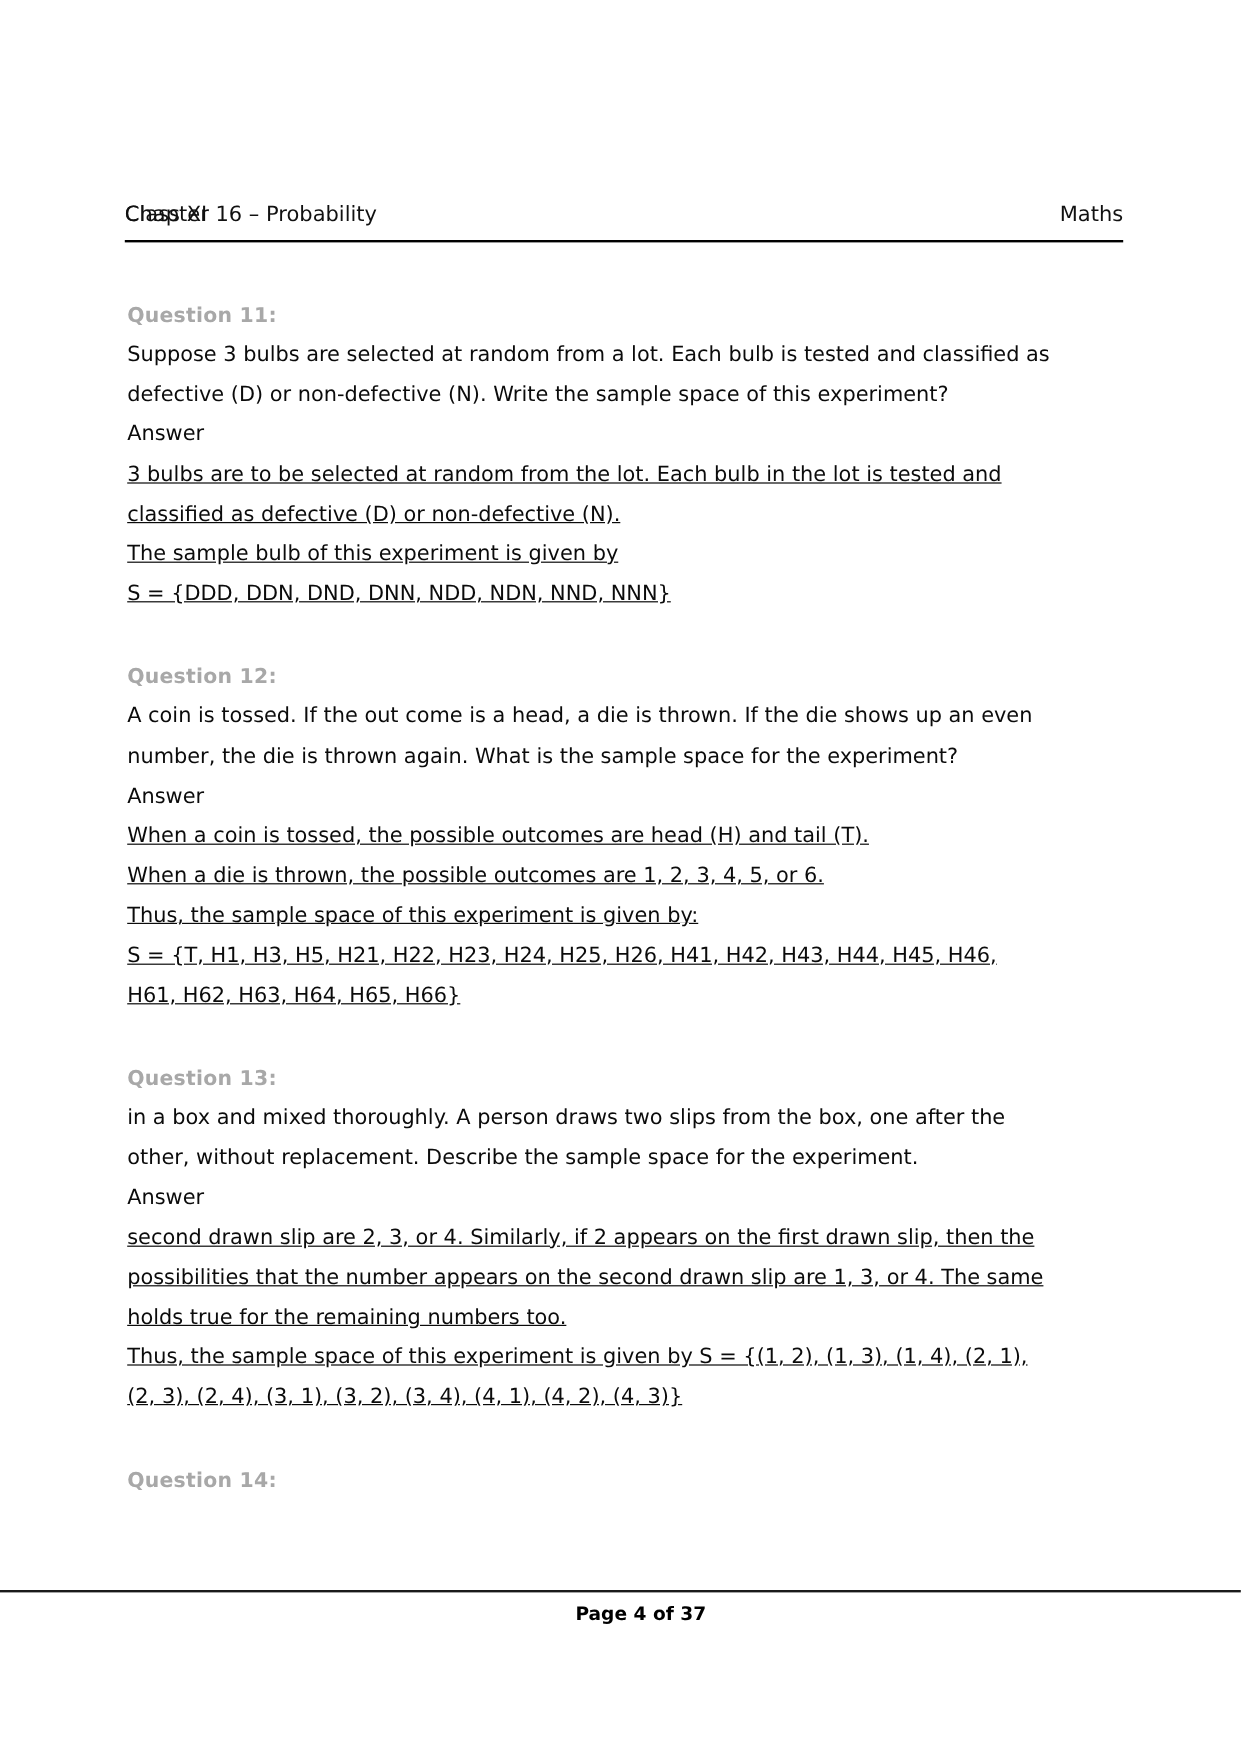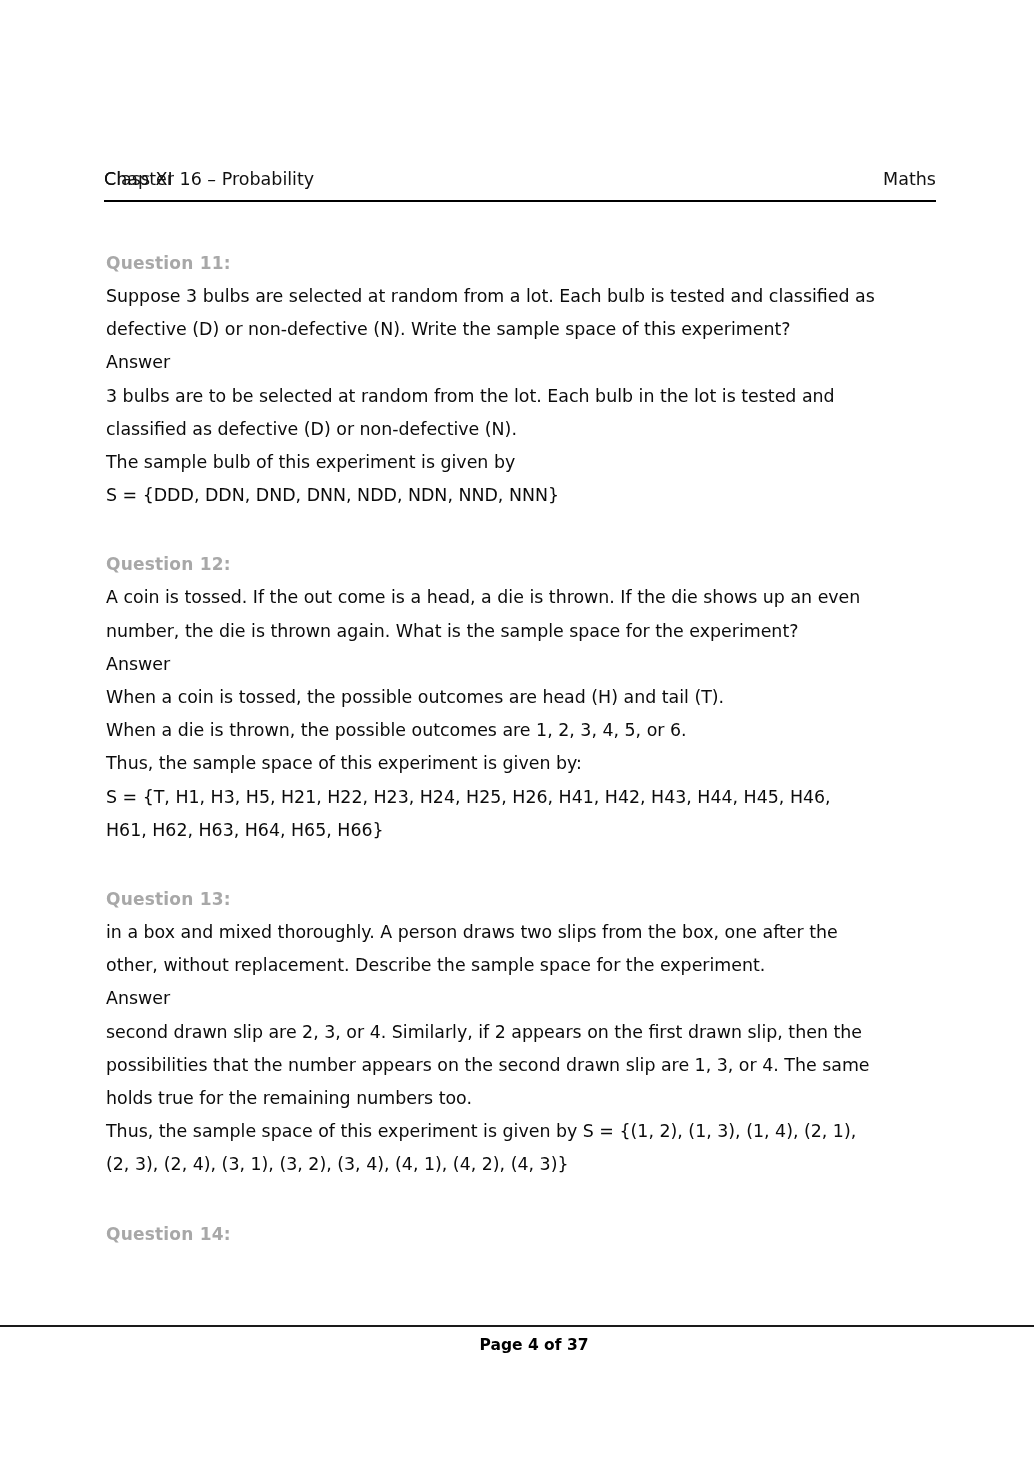--- a/index.html
+++ b/index.html
@@ -71,21 +71,21 @@
   .q-text,
   .answer-label,
   .a-text {
     font-size: 17.4px;
     line-height: 33.2px;
     color: #0b0b0b;
     margin: 0;
     text-align: left;
   }
 
-  .a-text { white-space: normal; }
+  .a-text { white-space: normal; text-decoration: underline; }
 
   .block-gap { height: 32px; }
 
   .nowrapline { white-space: nowrap; }
 
   
   .page-footer {
     position: absolute;
     left: 0;
     top: 1325px;

